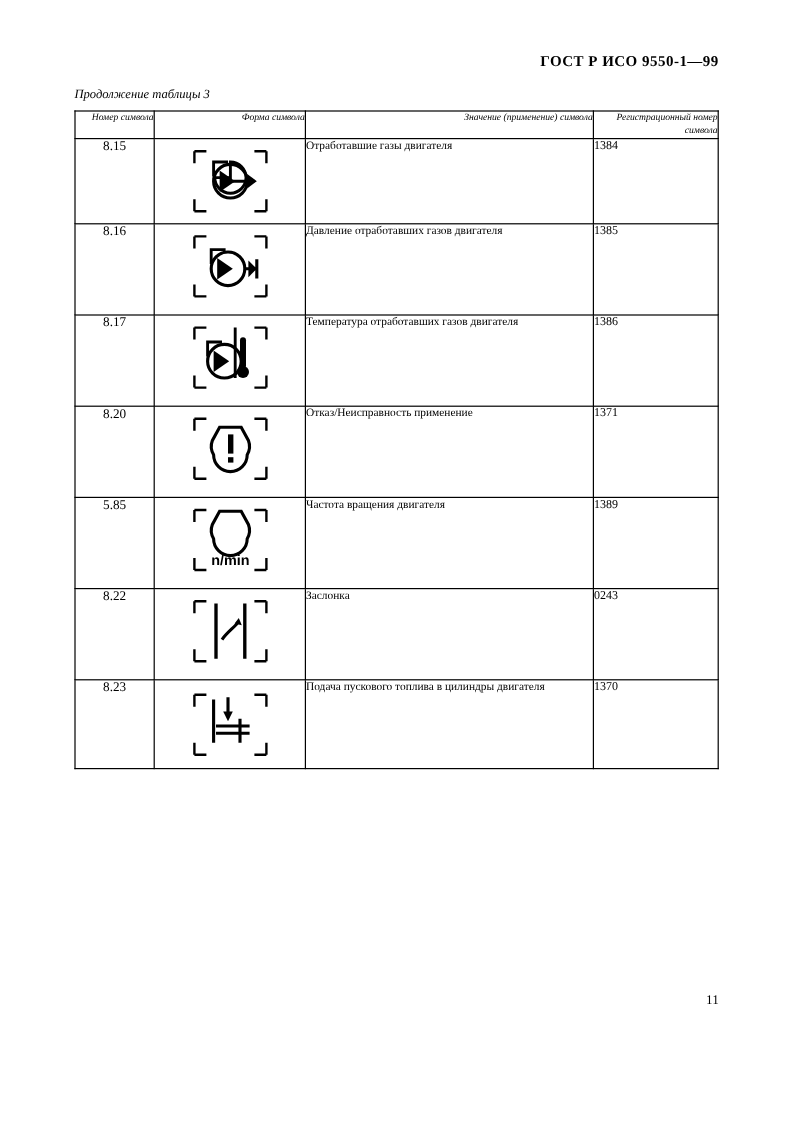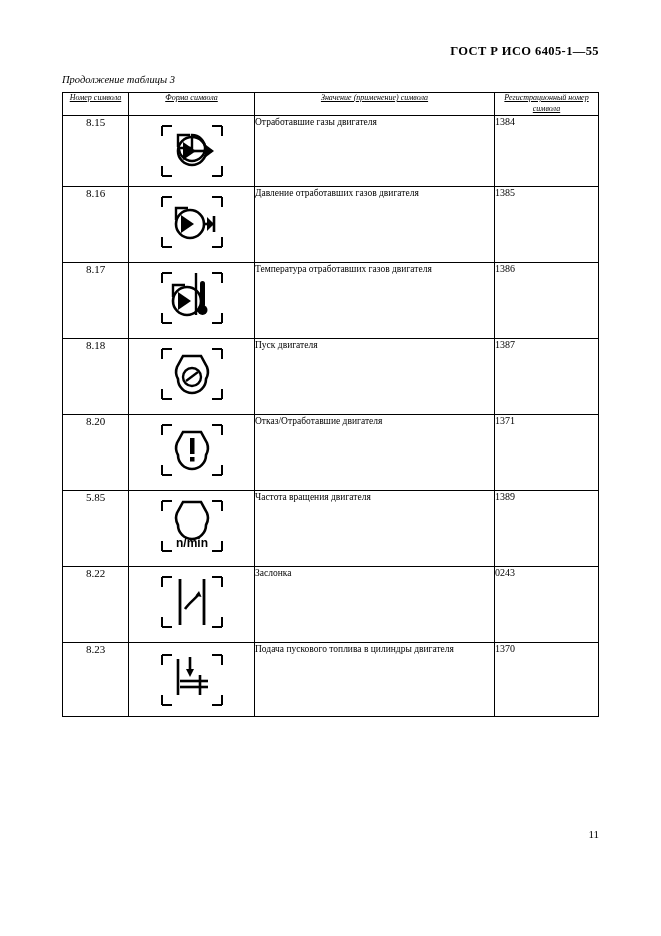--- a/index.html
+++ b/index.html
@@ -45,28 +45,27 @@
     width: 536px;
     border-collapse: collapse;
     table-layout: fixed;
   }
   table.sym td, table.sym th {
     border: 1px solid #000000;
     vertical-align: top;
     padding: 0;
   }
   thead th {
-    text-align: center;
+    text-align: right;
     font-weight: normal;
     font-size: 8px;
     font-style: italic;
     padding: 7px 3px 7px 3px;
     line-height: 1.35;
     vertical-align: middle;
-    text-decoration: underline;
   }
   col.c1 { width: 66px; }
   col.c2 { width: 126px; }
   col.c3 { width: 240px; }
   col.c4 { width: 104px; }
 
   td.num {
     text-align: center;
     font-size: 11px;
     padding-top: 9px;
@@ -101,21 +100,21 @@
     bottom: 96px;
     font-size: 11px;
   }
   svg { display: block; }
 </style>
 </head>
 <body>
 
 <div class="page">
 
-  <div class="doc-header">ГОСТ Р ИСО 6405-1—55</div>
+  <div class="doc-header">ГОСТ Р ИСО 9550-1—99</div>
   <div class="cont-label">Продолжение таблицы 3</div>
 
   <table class="sym">
     <colgroup>
       <col class="c1">
         <col class="c2">
         <col class="c3">
         <col class="c4">
     </colgroup>
     <thead>
@@ -202,42 +201,20 @@
                 <circle cx="46.5" cy="41" r="5" fill="#000"></circle>
                 <path d="M40 4 L40 46" stroke="#000" stroke-width="2.4" fill="none"></path>
               </g>
             </svg>
           </div>
         </td>
         <td class="mean">Температура отработавших газов двигателя</td>
         <td class="reg">1386</td>
       </tr>
 
-      <tr style="height:76px;">
-        <td class="num">8.18</td>
-        <td class="form">
-          <div class="icon-wrap">
-            <svg width="72" height="58" viewBox="0 0 72 58">
-              <g stroke="#000" stroke-width="2" fill="none">
-                <path d="M6 4 L6 14 M6 4 L16 4"></path>
-                <path d="M66 4 L66 14 M66 4 L56 4"></path>
-                <path d="M6 54 L6 44 M6 54 L16 54"></path>
-                <path d="M66 54 L66 44 M66 54 L56 54"></path>
-              </g>
-              <g transform="translate(36,30)">
-                <path d="M-14,4 a14,14 0 0 1 -1,-12 L-9,-19 L9,-19 L15,-8 a14,14 0 0 1 -1,12 a14,14 0 0 1 -28,0 Z" fill="none" stroke="#000" stroke-width="2.6"></path>
-                <circle cx="0" cy="2" r="9" fill="none" stroke="#000" stroke-width="2.4"></circle>
-                <path d="M-6,6 L6,-3" stroke="#000" stroke-width="2.2"></path>
-              </g>
-            </svg>
-          </div>
-        </td>
-        <td class="mean">Пуск двигателя</td>
-        <td class="reg">1387</td>
-      </tr>
 
 
       <tr style="height:76px;">
         <td class="num">8.20</td>
         <td class="form">
           <div class="icon-wrap">
             <svg width="72" height="58" viewBox="0 0 72 58">
               <g stroke="#000" stroke-width="2" fill="none">
                 <path d="M6 4 L6 14 M6 4 L16 4"></path>
                 <path d="M66 4 L66 14 M66 4 L56 4"></path>
@@ -245,21 +222,21 @@
                 <path d="M66 54 L66 44 M66 54 L56 54"></path>
               </g>
               <g transform="translate(36,30)">
                 <path d="M-14,4 a14,14 0 0 1 -1,-12 L-9,-19 L9,-19 L15,-8 a14,14 0 0 1 -1,12 a14,14 0 0 1 -28,0 Z" fill="none" stroke="#000" stroke-width="2.6"></path>
                 <rect x="-2" y="-13" width="4.5" height="16" fill="#000"></rect>
                 <rect x="-2" y="6" width="4.5" height="4.5" fill="#000"></rect>
               </g>
             </svg>
           </div>
         </td>
-        <td class="mean">Отказ/Отработавшие двигателя</td>
+        <td class="mean">Отказ/Неисправность применение</td>
         <td class="reg">1371</td>
       </tr>
 
       <tr style="height:76px;">
         <td class="num">5.85</td>
         <td class="form">
           <div class="icon-wrap">
             <svg width="72" height="58" viewBox="0 0 72 58">
               <g stroke="#000" stroke-width="2" fill="none">
                 <path d="M6 4 L6 14 M6 4 L16 4"></path>

